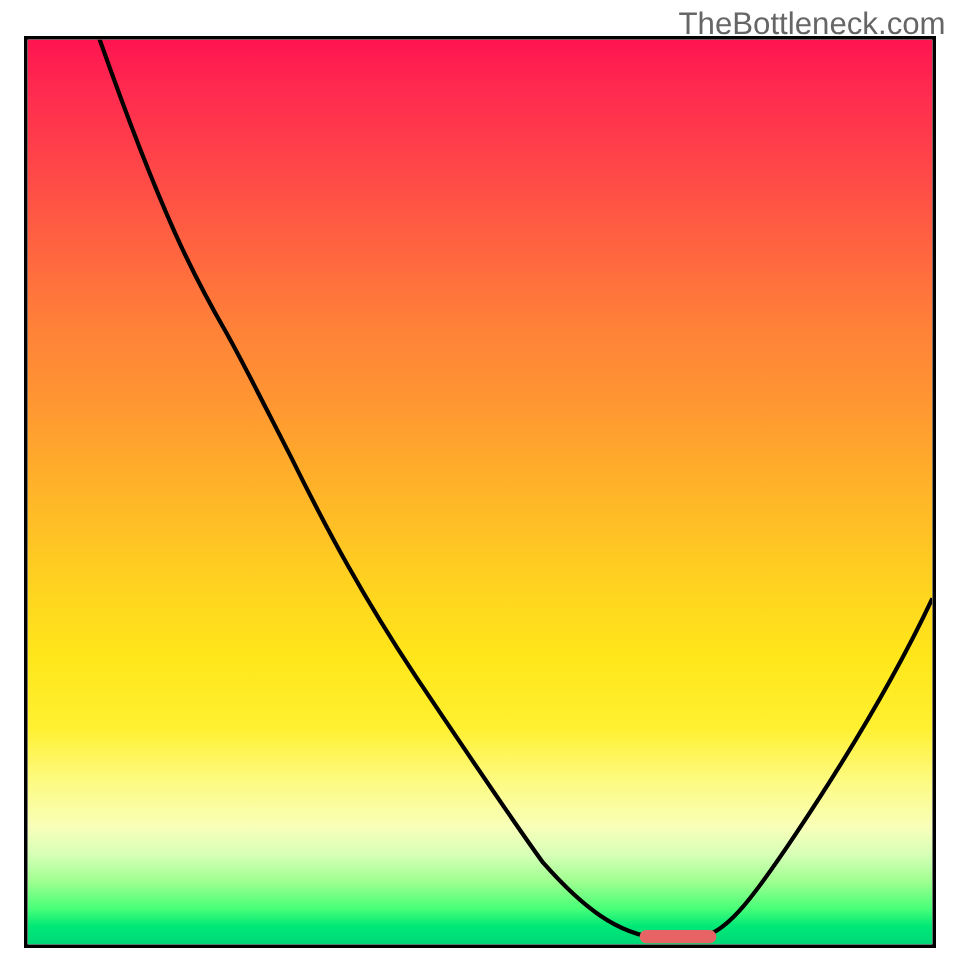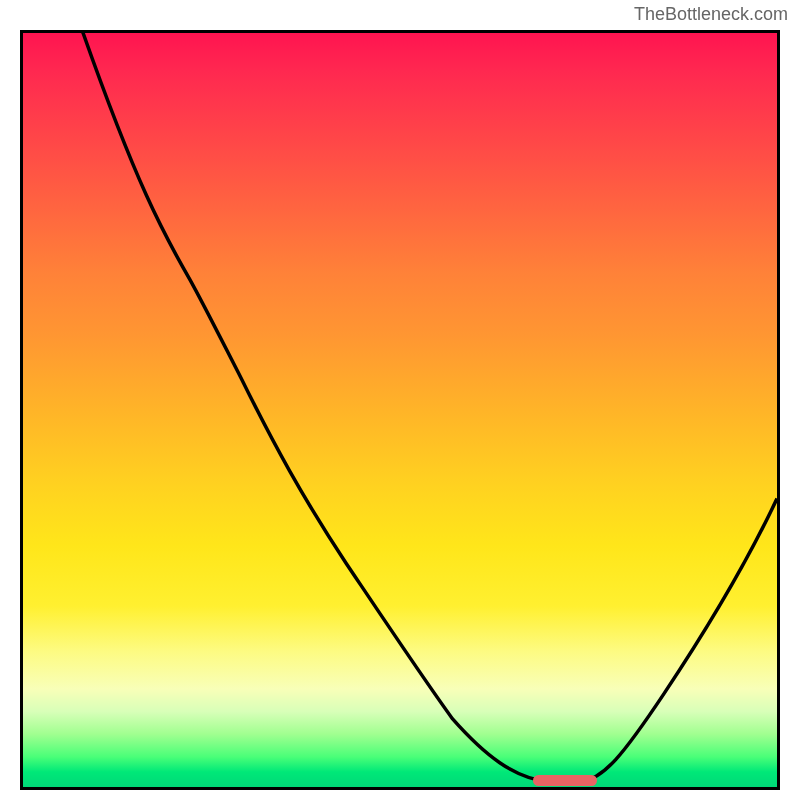--- a/index.html
+++ b/index.html
@@ -13,21 +13,21 @@
   .chart-container {
     position: relative;
     width: 800px;
     height: 800px;
   }
   .watermark {
     position: absolute;
     top: 4px;
     right: 12px;
     color: #666666;
-    font-size: 18px;
+    font-size: 26px;
     font-weight: 500;
     z-index: 10;
   }
   .plot-area {
     position: absolute;
     left: 20px;
     top: 30px;
     width: 760px;
     height: 760px;
     border: 3.5px solid #000000;

